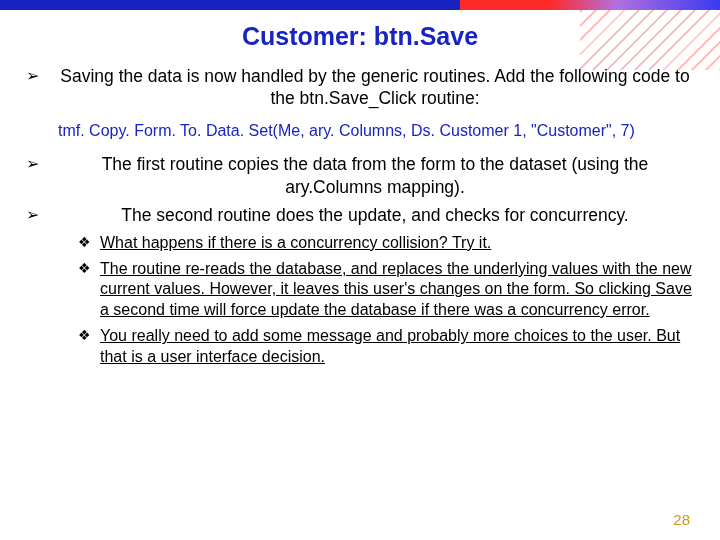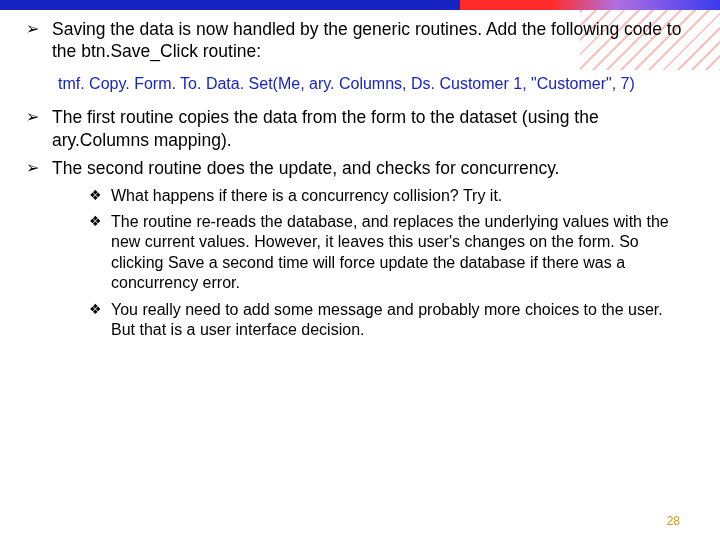--- a/index.html
+++ b/index.html
@@ -34,57 +34,58 @@
   h1.title{
     text-align:center;
     color:#1824c2;
     font-weight:bold;
     font-size:25px;
     margin:4px 0 14px;
   }
   ul.lvl1{list-style:none;padding:0;margin:0 0 0 4px}
   ul.lvl1>li{
     position:relative;padding-left:26px;margin:0 0 6px;
-    font-size:17.5px;line-height:1.28;
+    font-size:17.5px;line-height:1.28;text-align:center;
   }
   ul.lvl1>li::before{
     content:"\27A2"; 
     position:absolute;left:0;top:1px;font-size:16px;color:#000;
   }
   .codeblock{
     margin:10px 0 12px 36px;
     color:#1824c2;
     font-size:16px;line-height:1.35;
     font-family:Arial,Helvetica,sans-serif;
   }
   ul.lvl2{list-style:none;padding:0;margin:4px 0 0 56px}
   ul.lvl2>li{
-    position:relative;padding-left:22px;margin:0 11px 6px;
-    font-size:16px;line-height:1.28;
+    position:relative;padding-left:22px;margin:0 0 6px;
+    font-size:16px;line-height:1.28;text-decoration:underline;
   }
   ul.lvl2>li::before{
     content:"\2756"; 
     position:absolute;left:0;top:1px;font-size:14px;color:#000;
   }
   .pagenum{
-    position:absolute;right:40px;bottom:12px;
-    color:#cc9a22;font-size:12px;
+    position:absolute;right:30px;bottom:12px;
+    color:#cc9a22;font-size:15px;
   }
 </style>
 </head>
 <body>
 
 <div class="topbar">
   <div class="blue"></div>
   <div class="grad"></div>
 </div>
 <div class="hatch"></div>
 
 <div class="slide">
 
+  <h1 class="title">Customer: btn.Save</h1>
 
   <ul class="lvl1">
     <li>Saving the data is now handled by the generic routines. Add the following code to the btn.Save_Click routine:</li>
   </ul>
 
   <div class="codeblock">
     <div>tmf. Copy. Form. To. Data. Set(Me, ary. Columns, Ds. Customer 1, "Customer", 7)</div>
   </div>
 
   <ul class="lvl1">

